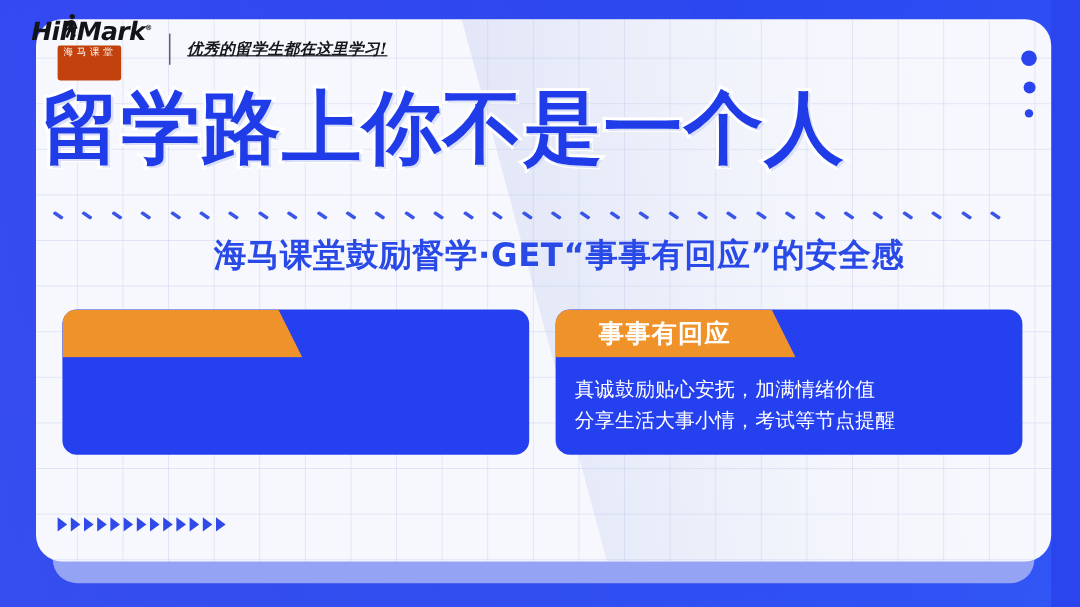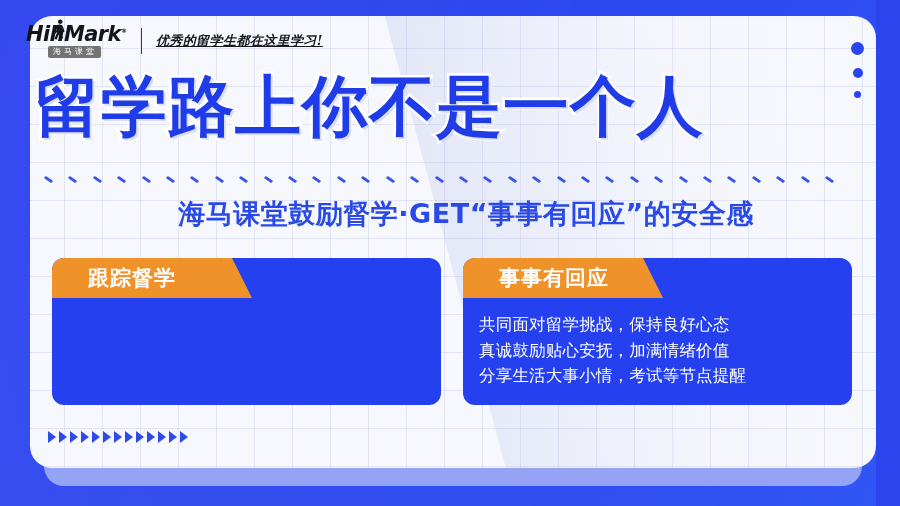--- a/index.html
+++ b/index.html
@@ -117,22 +117,22 @@
     top: -5px;
     width: 13px;
     height: 26px;
   }
   .logo-cn {
     margin-top: 1px;
     margin-left: 22px;
     font-size: 8px;
     letter-spacing: 3px;
     color: #ffffff;
-    background: #737373;
-    padding: 1px 4px 1px 5px;
+    background: #c2410c;
+    padding: 1px 4px 18px 5px;
     border-radius: 2px;
     width: fit-content;
     line-height: 1.25;
     font-family: Liberation Serif, serif;
   }
   .logo-divider {
     width: 1px;
     height: 26px;
     background: #3a3f47;
   }
@@ -371,31 +371,29 @@
       <div class="slash"></div>
     </div>
 
   <div class="subtitle">海马课堂鼓励督学·GET“事事有回应”的安全感</div>
 
   <div class="cards">
 
     <div class="card">
       <div class="card-head">
         <div class="card-head-shape"></div>
-        <div class="card-head-label">跟踪督学</div>
       </div>
     </div>
 
     <div class="card">
       <div class="card-head">
         <div class="card-head-shape"></div>
         <div class="card-head-label">事事有回应</div>
       </div>
       <div class="card-body">
-        <div class="card-line">共同面对留学挑战，保持良好心态</div>
         <div class="card-line">真诚鼓励贴心安抚，加满情绪价值</div>
         <div class="card-line">分享生活大事小情，考试等节点提醒</div>
       </div>
     </div>
 
   </div>
 
   <div class="arrows">
       <div class="arrow"></div>
       <div class="arrow"></div>

